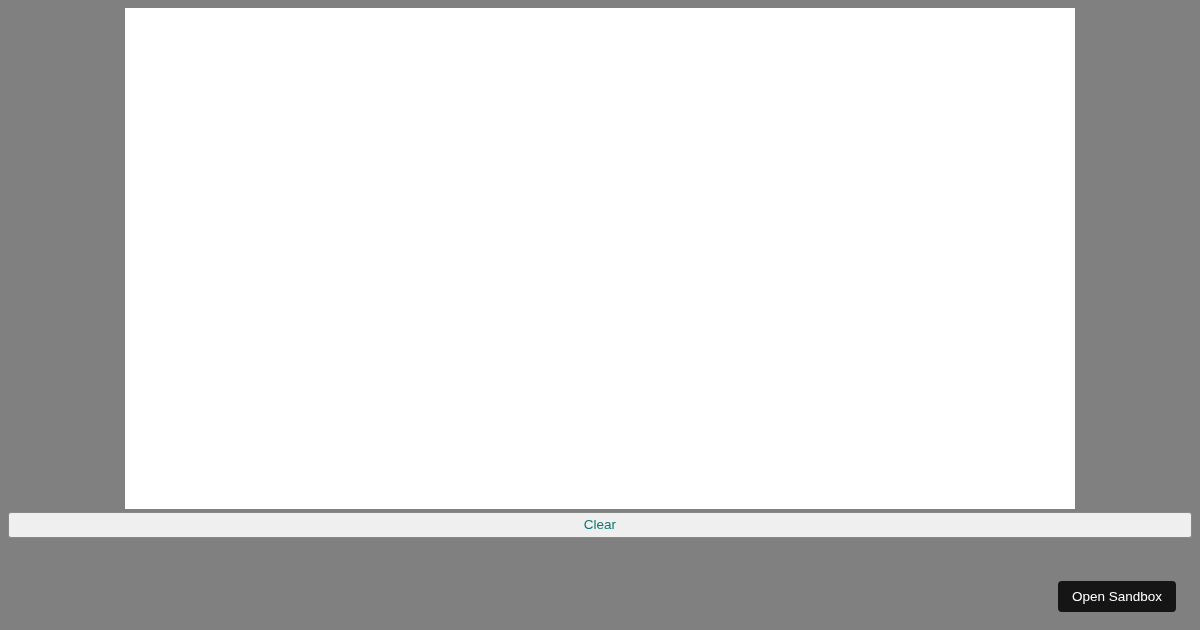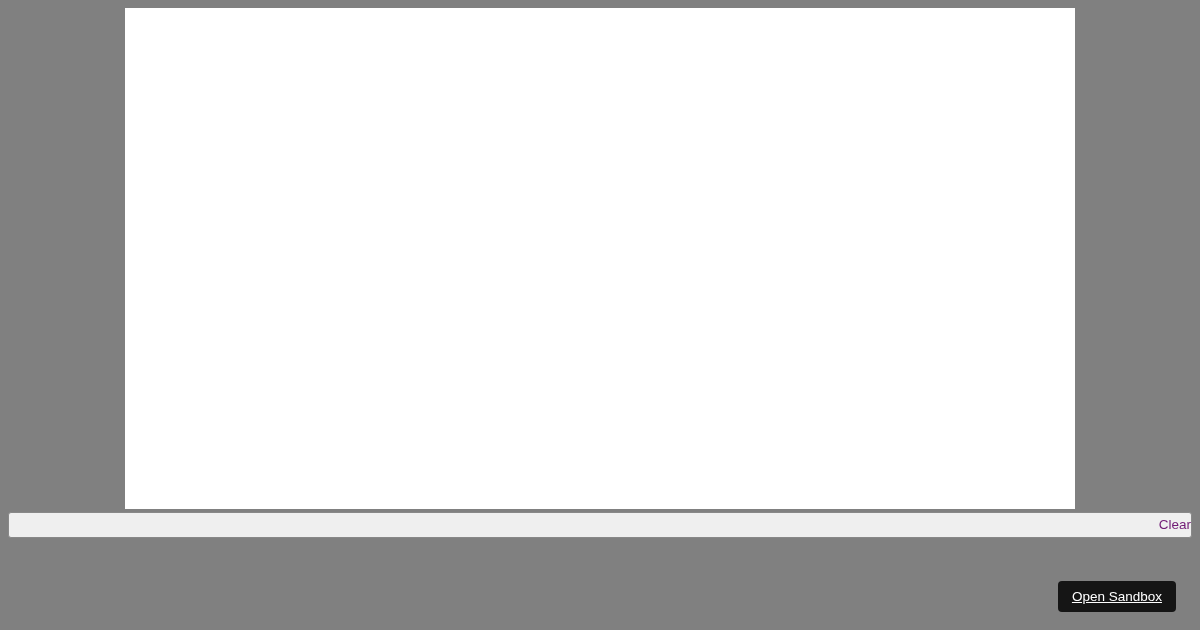--- a/index.html
+++ b/index.html
@@ -33,38 +33,37 @@
       gap: 2px;
     }
     .action-button {
       width: 100%;
       height: 26px;
       background: #efefef;
       border: 1px solid #888888;
       border-radius: 3px;
       font-size: 13.5px;
       font-family: Arial, Helvetica, sans-serif;
-      color: #701a75;
+      color: #0f766e;
       cursor: pointer;
-      text-align: right;
+      text-align: center;
       line-height: 24px;
     }
     .sandbox-button {
       position: absolute;
       bottom: 18px;
       right: 24px;
       background: #151515;
       color: #ffffff;
       border: none;
       border-radius: 4px;
       padding: 8px 14px;
       font-size: 13.5px;
       font-family: Arial, Helvetica, sans-serif;
       cursor: pointer;
-      text-decoration: underline;
     }
   </style>
 </head>
 <body>
 
 <div class="canvas-area"></div>
 
 <div class="button-stack">
   <button class="action-button">Clear</button>
 </div>

